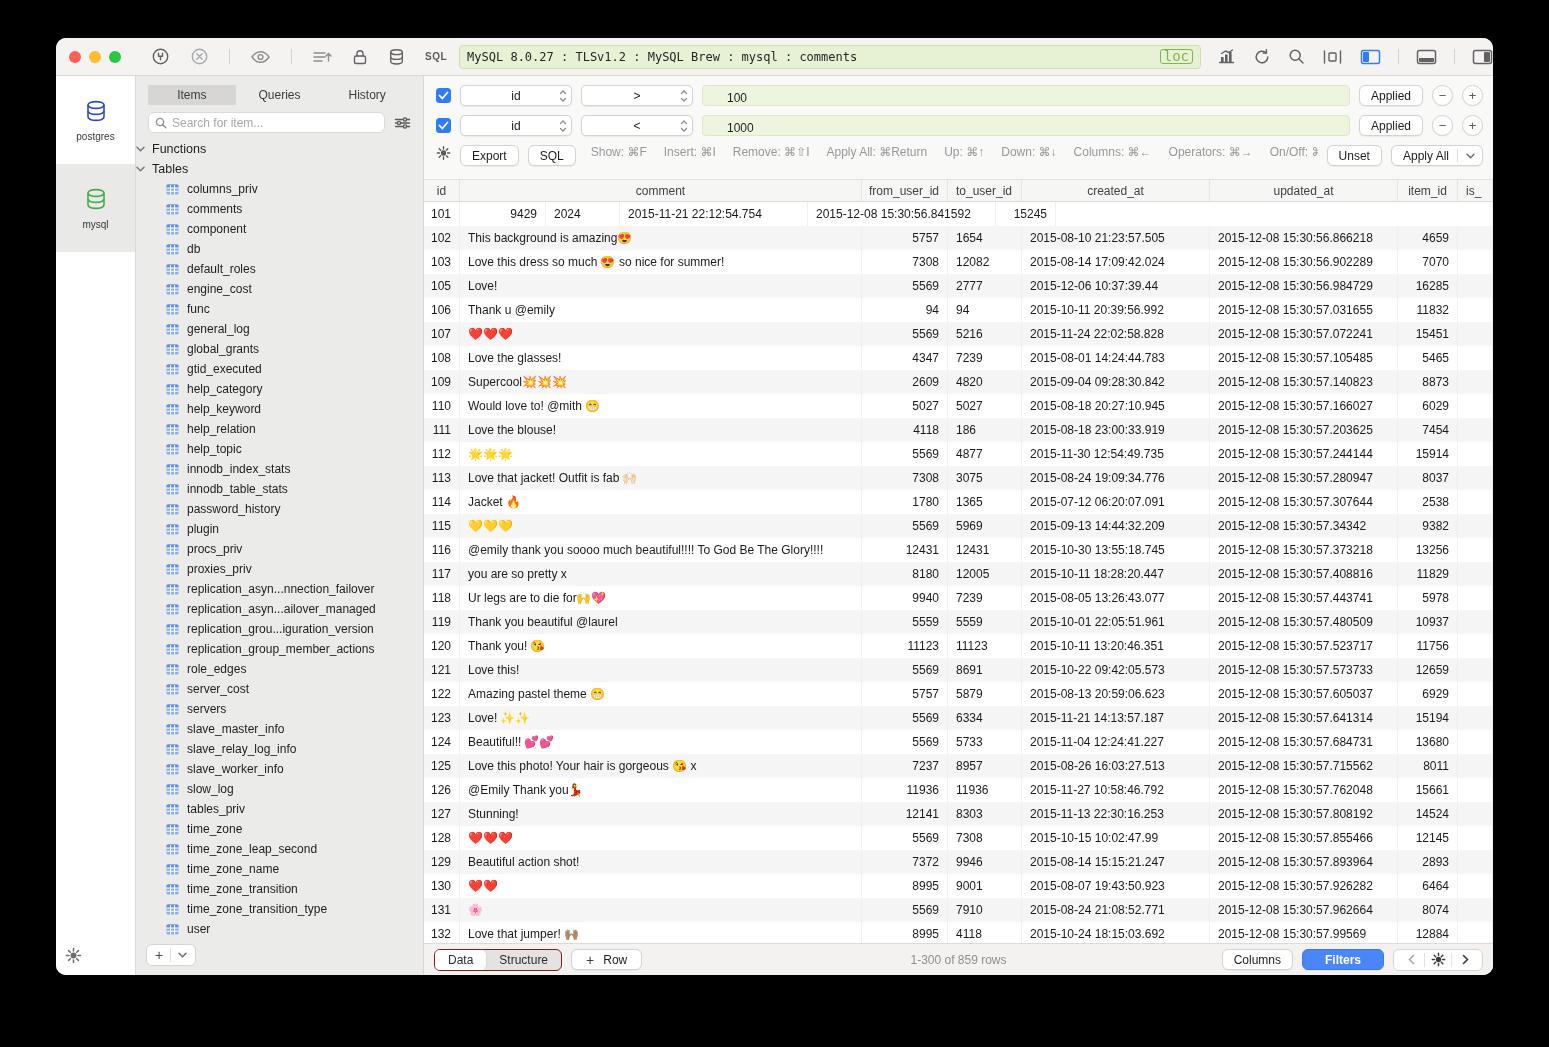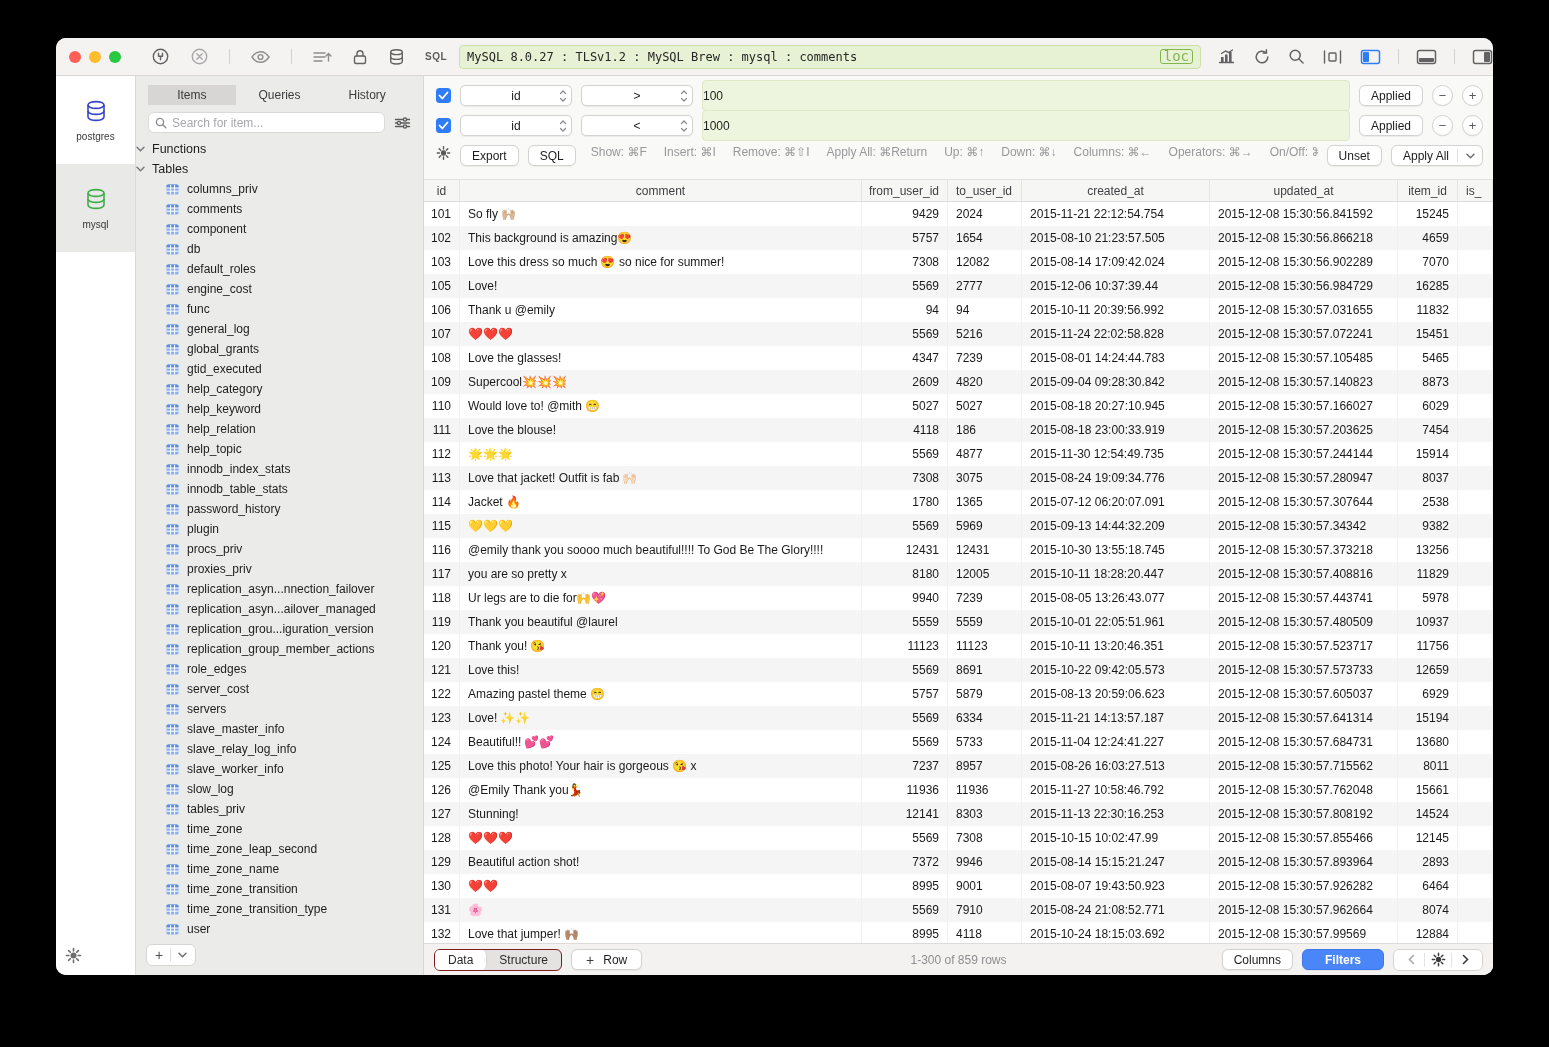--- a/index.html
+++ b/index.html
@@ -71,21 +71,21 @@
   .content { flex:1; min-width:0; display:flex; flex-direction:column; background:#fff; }
   .filter-panel { flex:0 0 104px; background:#f9f9f7; border-bottom:1px solid #e1e1df; padding:9px 10px 0 12px; }
   .filter-row { display:flex; align-items:center; gap:9px; height:21px; margin-bottom:9px; }
   .checkbox { width:15px; height:15px; flex:0 0 15px; border-radius:3.5px; background:#2f7cf6; display:flex; align-items:center; justify-content:center; }
   .select {
     width:112px; flex:0 0 112px; height:21px; background:#fff; border:1px solid #d3d3d1; border-radius:5px;
     display:flex; align-items:center; justify-content:center; position:relative; font-size:12px; color:#1d1d1f;
     box-shadow:0 .5px 1px rgba(0,0,0,.06);
   }
   .select .steppers { position:absolute; right:4px; top:3px; }
-  .value-input { flex:1; height:31px; background:#eef5de; border:1px solid #dee8c6; border-radius:4px; display:flex; align-items:center; padding:0 0; font-size:12px; color:#1d1d1f; }
+  .value-input { flex:1; height:21px; background:#eef5de; border:1px solid #dee8c6; border-radius:4px; display:flex; align-items:flex-end; padding:0 24px; font-size:12px; color:#1d1d1f; }
   .pill {
     height:21px; background:#fff; border:1px solid #d3d3d1; border-radius:6px;
     display:flex; align-items:center; justify-content:center; font-size:12px; color:#1d1d1f; padding:0 11px;
     box-shadow:0 .5px 1px rgba(0,0,0,.06); white-space:nowrap;
   }
   .round-btn { width:21px; height:21px; flex:0 0 21px; border-radius:50%; background:#fff; border:1px solid #d3d3d1; display:flex; align-items:center; justify-content:center; font-size:13px; color:#5a5a5c; box-shadow:0 .5px 1px rgba(0,0,0,.06); }
   .action-row { display:flex; align-items:flex-start; gap:9px; height:22px; }
   .shortcuts { display:flex; gap:17px; font-size:12px; color:#98989c; margin-left:6px; flex:1; overflow:hidden; white-space:nowrap; }
   .apply-all { gap:8px; padding-right:7px; }
   .apply-all .divider { width:1px; height:13px; background:#e0dfdd; }
@@ -856,21 +856,20 @@
         <div class="hcell w-to left">to_user_id</div>
         <div class="hcell w-created">created_at</div>
         <div class="hcell w-updated">updated_at</div>
         <div class="hcell w-item">item_id</div>
         <div class="hcell w-is left">is_</div>
       </div>
 
       <div class="grid-body" id="grid-body">
           <div class="grow">
             <div class="cell w-id num">101</div>
-            <div class="cell w-comment">So fly 🙌🏼</div>
             <div class="cell w-from num">9429</div>
             <div class="cell w-to">2024</div>
             <div class="cell w-created">2015-11-21 22:12:54.754</div>
             <div class="cell w-updated">2015-12-08 15:30:56.841592</div>
             <div class="cell w-item num">15245</div>
             <div class="cell w-is"></div>
           </div>
           <div class="grow alt">
             <div class="cell w-id num">102</div>
             <div class="cell w-comment">This background is amazing😍</div>

